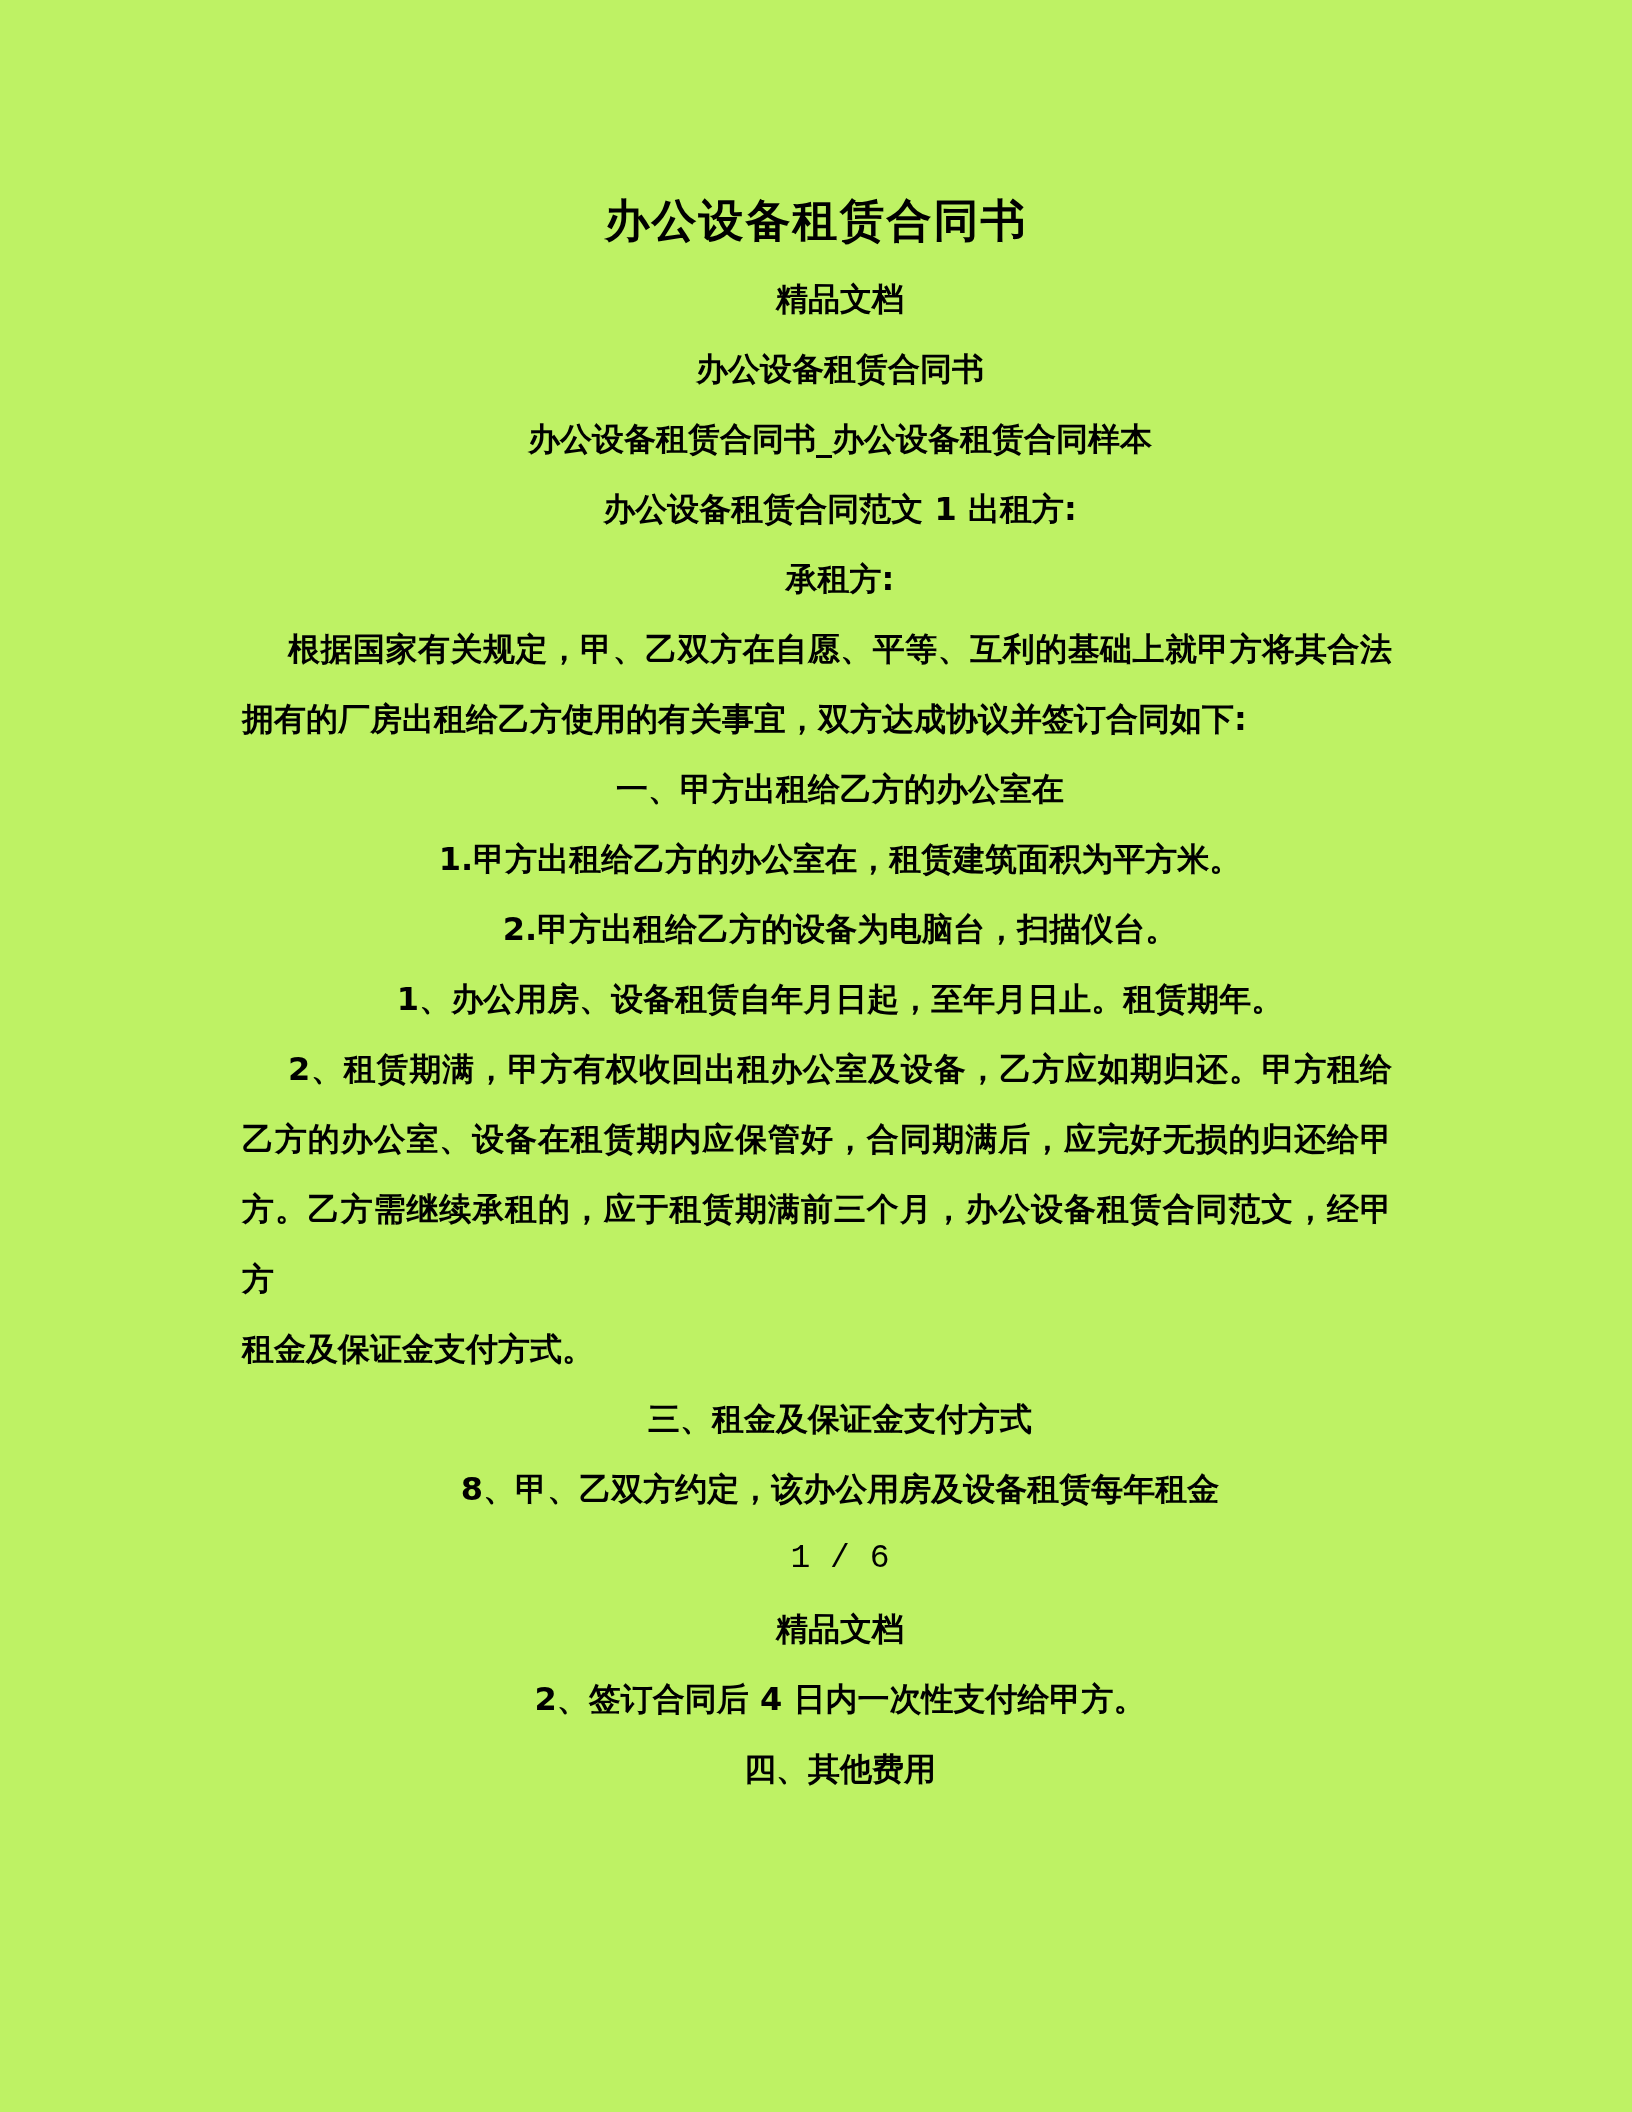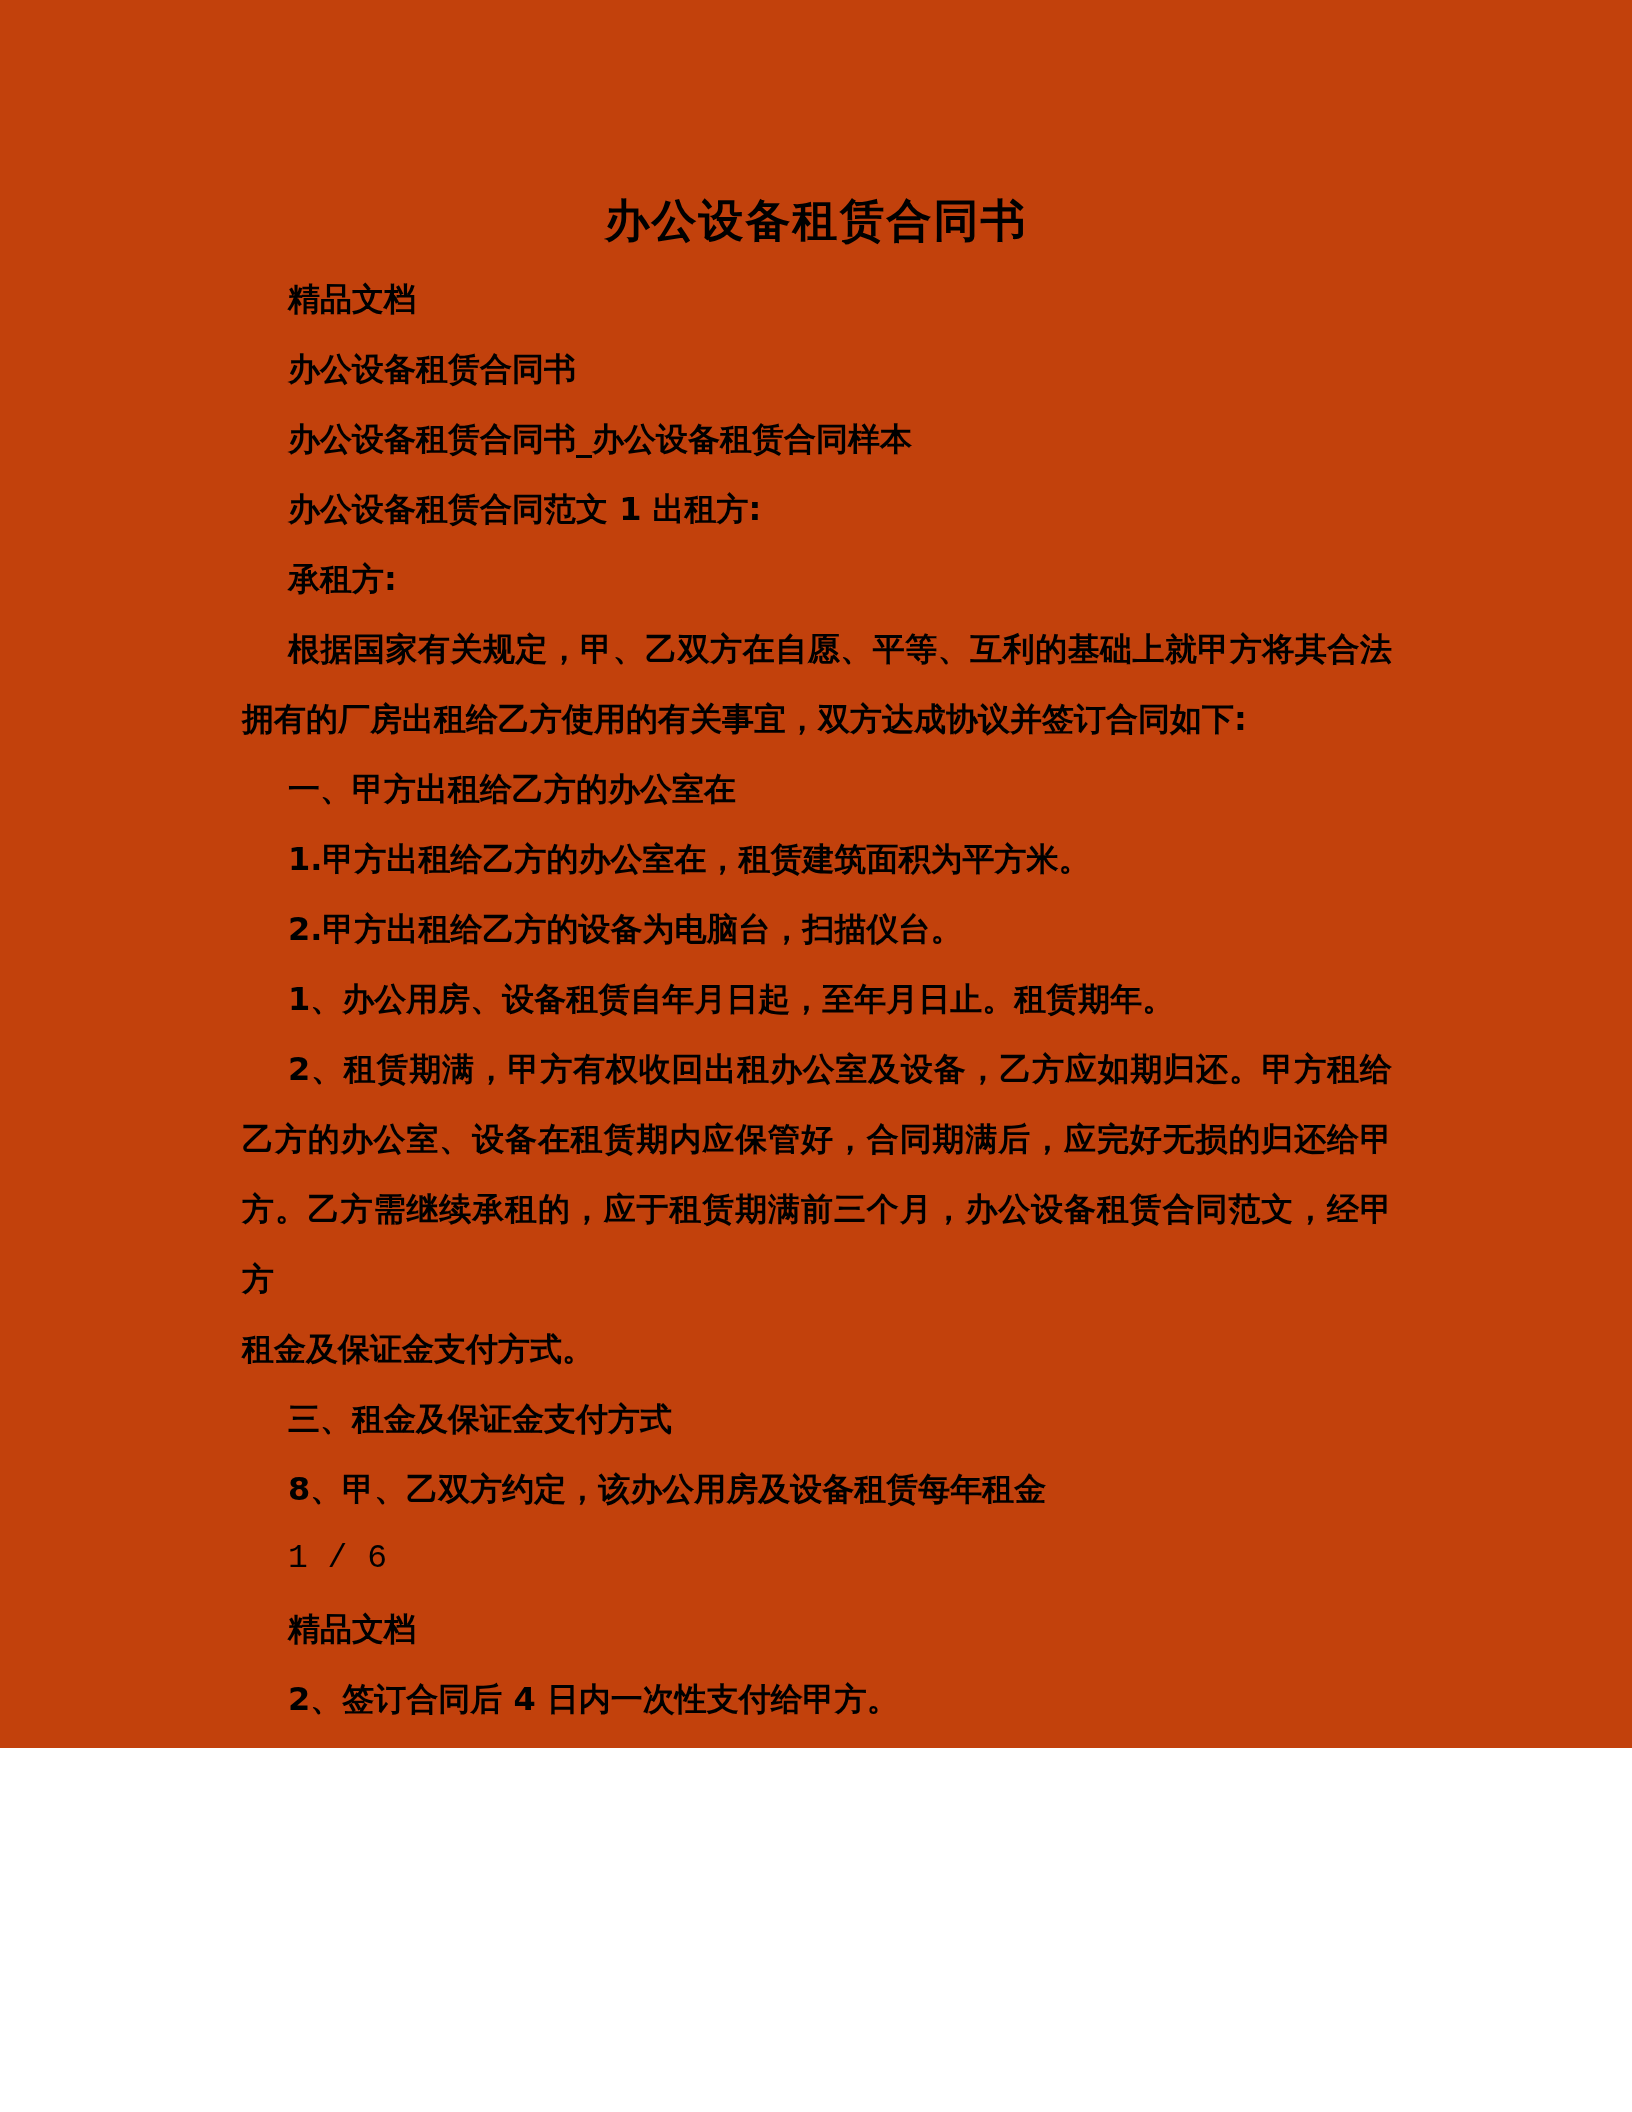--- a/index.html
+++ b/index.html
@@ -3,22 +3,22 @@
 <meta charset="utf-8">
 <style>
   html, body {
     margin: 0;
     padding: 0;
     background: #ffffff;
   }
   .page {
     position: relative;
     width: 1632px;
-    height: 1748px;
-    background: #c2410c;
+    height: 2112px;
+    background: #bef264;
     overflow: hidden;
     font-family: "DejaVu Sans", sans-serif;
     color: #000000;
   }
   .doc-title {
     margin: 0;
     padding-top: 192px;
     font-size: 45px;
     line-height: 58px;
     font-weight: 700;
@@ -30,20 +30,21 @@
   }
   .line {
     font-size: 32px;
     line-height: 70px;
     font-weight: 700;
     text-align: left;
     white-space: pre-wrap;
   }
   .line.indent {
     padding-left: 46px;
+    text-align: center;
   }
   .line.justify {
     text-align: justify;
     text-align-last: justify;
   }
   .line.serif {
     font-family: Liberation Mono, monospace;
     font-weight: 400;
     font-size: 33px;
   }

